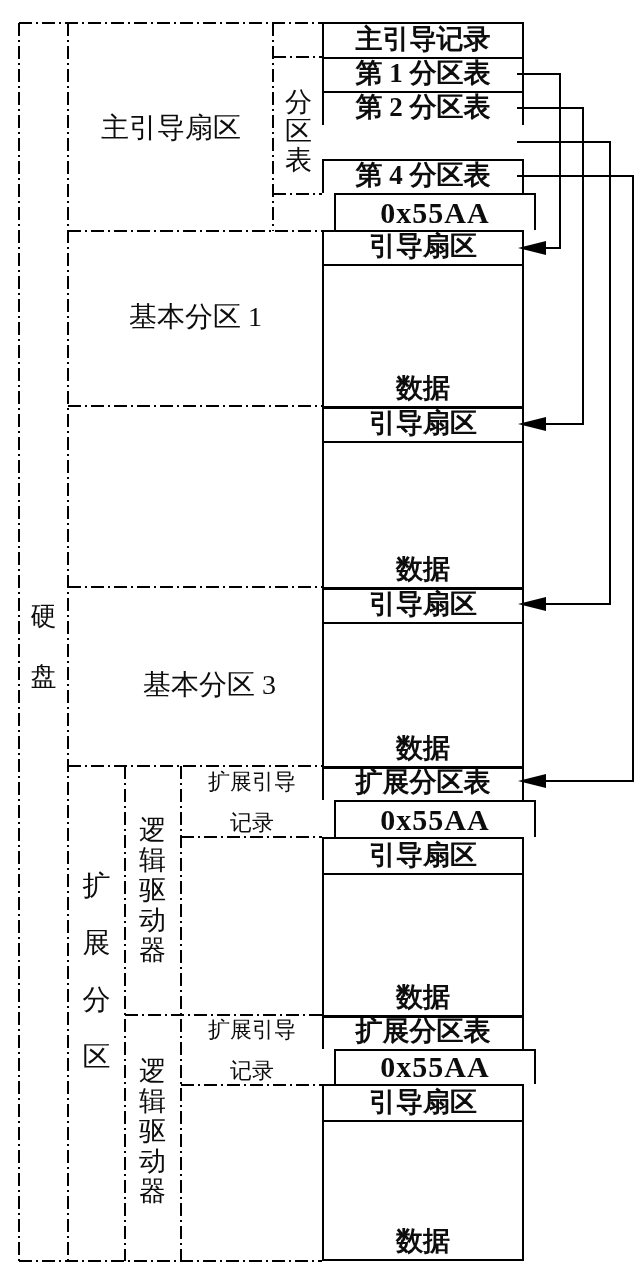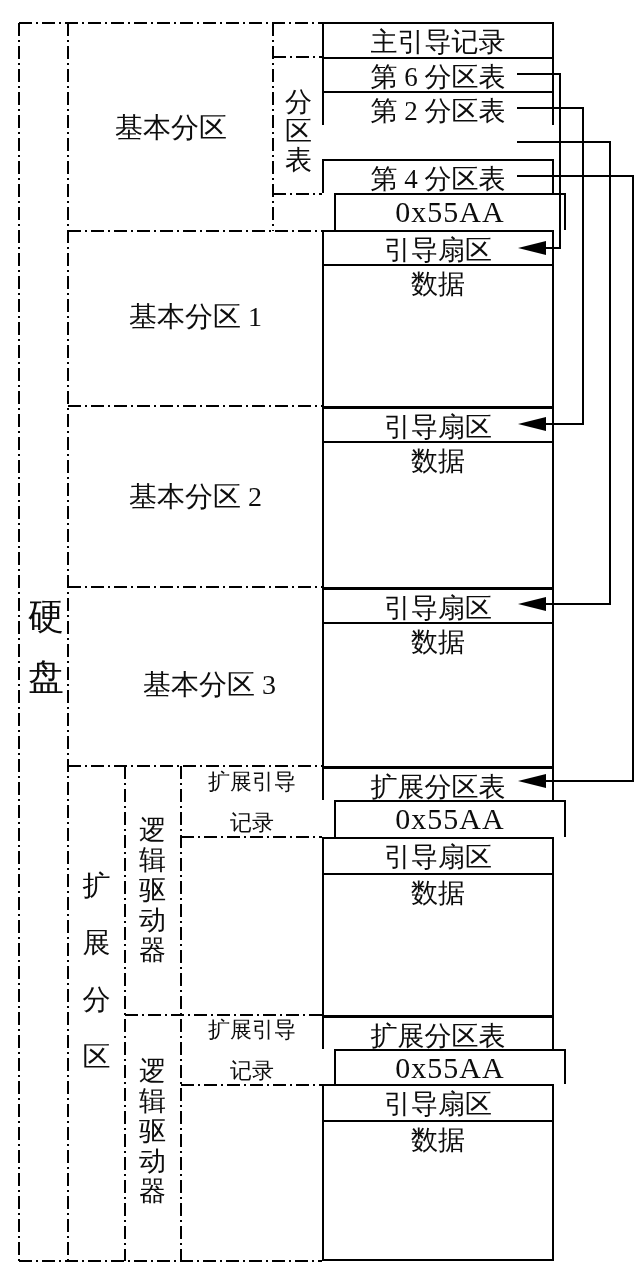--- a/index.html
+++ b/index.html
@@ -5,45 +5,45 @@
   html,body{margin:0;padding:0;background:#ffffff;}
   #canvas{
     position:relative;width:640px;height:1280px;background:#ffffff;
     font-family:"Liberation Serif","DejaVu Serif",serif;color:#0d0d0d;
     overflow:hidden;
   }
   svg.lines{position:absolute;left:0;top:0;width:640px;height:1280px;}
 
   
   .vlabel{position:absolute;text-align:center;word-break:break-all;}
-  .v-disk{left:28px;top:587px;width:31px;line-height:60px;font-size:36px;}
+  .v-disk{left:28px;top:587px;width:31px;line-height:60px;font-size:26px;}
   .v-ptable{left:283px;top:88px;width:31px;line-height:29px;font-size:27px;}
   .v-ext{left:81px;top:857px;width:31px;line-height:57px;font-size:28px;}
   .v-ld1{left:137px;top:815px;width:31px;line-height:30px;font-size:27px;}
   .v-ld2{left:137px;top:1056px;width:31px;line-height:30px;font-size:27px;}
 
   
   .hlabel{position:absolute;text-align:center;font-size:28px;line-height:32px;}
   .h-mbr{left:69px;top:112px;width:204px;}
   .h-p1{left:69px;top:301px;width:253px;}
   .h-p2{left:69px;top:481px;width:253px;}
   .h-p3{left:83px;top:669px;width:253px;}
 
   
   .ebr{position:absolute;display:flex;align-items:center;justify-content:center;
        text-align:center;font-size:22px;line-height:41px;white-space:pre-line;}
   .ebr-1{left:182px;top:766px;width:140px;height:71px;}
   .ebr-2{left:182px;top:1015px;width:140px;height:70px;}
 
   
   #sector-table{position:absolute;left:322px;top:22px;width:194px;height:1239px;}
-  .trow{position:absolute;left:0;width:232px;box-sizing:border-box;
+  .trow{position:absolute;left:0;width:202px;box-sizing:border-box;
         border:2px solid #000;border-bottom:none;
-        display:flex;align-items:flex-start;justify-content:center;
-        font-size:27px;background:transparent;}
+        display:flex;align-items:flex-end;justify-content:center;
+        font-size:27px;background:transparent;font-weight:bold;}
   .trow.last{border-bottom:2px solid #000;}
   .trow.thick{border-top-width:3px;}
   .trow.num{font-size:30px;letter-spacing:1px;margin-left:12px;}
 </style>
 </head>
 <body>
 
 <div id="canvas">
 
   <svg class="lines" viewBox="0 0 640 1280" xmlns="http://www.w3.org/2000/svg">
@@ -78,35 +78,34 @@
       <polygon points="518,781 546,774 546,788"></polygon>
     </g>
   </svg>
 
   <div class="vlabel v-disk">硬盘</div>
   <div class="vlabel v-ptable">分区表</div>
   <div class="vlabel v-ext">扩展分区</div>
   <div class="vlabel v-ld1">逻辑驱动器</div>
   <div class="vlabel v-ld2">逻辑驱动器</div>
 
-  <div class="hlabel h-mbr">基本分区</div>
+  <div class="hlabel h-mbr">主引导扇区</div>
   <div class="hlabel h-p1">基本分区 1</div>
-  <div class="hlabel h-p2">基本分区 2</div>
   <div class="hlabel h-p3">基本分区 3</div>
   <div class="ebr ebr-1">扩展引导
 记录</div>
   <div class="ebr ebr-2">扩展引导
 记录</div>
 
   <div id="sector-table">
     <div class="trow" style="top:0;height:35px">
         <span>主引导记录</span>
       </div>
     <div class="trow" style="top:35px;height:34px">
-        <span>第 6 分区表</span>
+        <span>第 1 分区表</span>
       </div>
     <div class="trow" style="top:69px;height:34px">
         <span>第 2 分区表</span>
       </div>
     <div class="trow" style="top:137px;height:34px">
         <span>第 4 分区表</span>
       </div>
     <div class="trow num" style="top:171px;height:37px">
         <span>0x55AA</span>
       </div>

